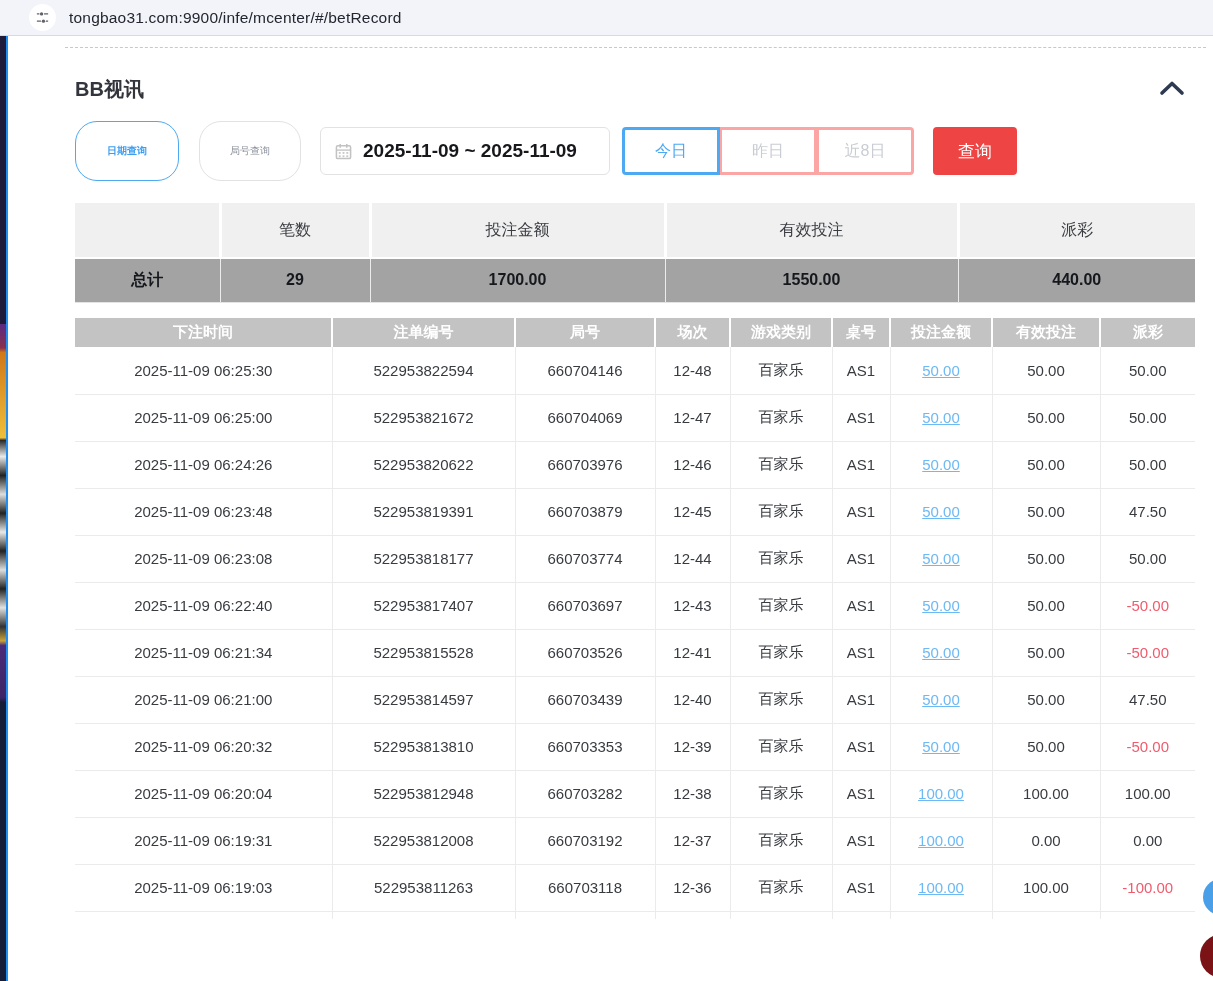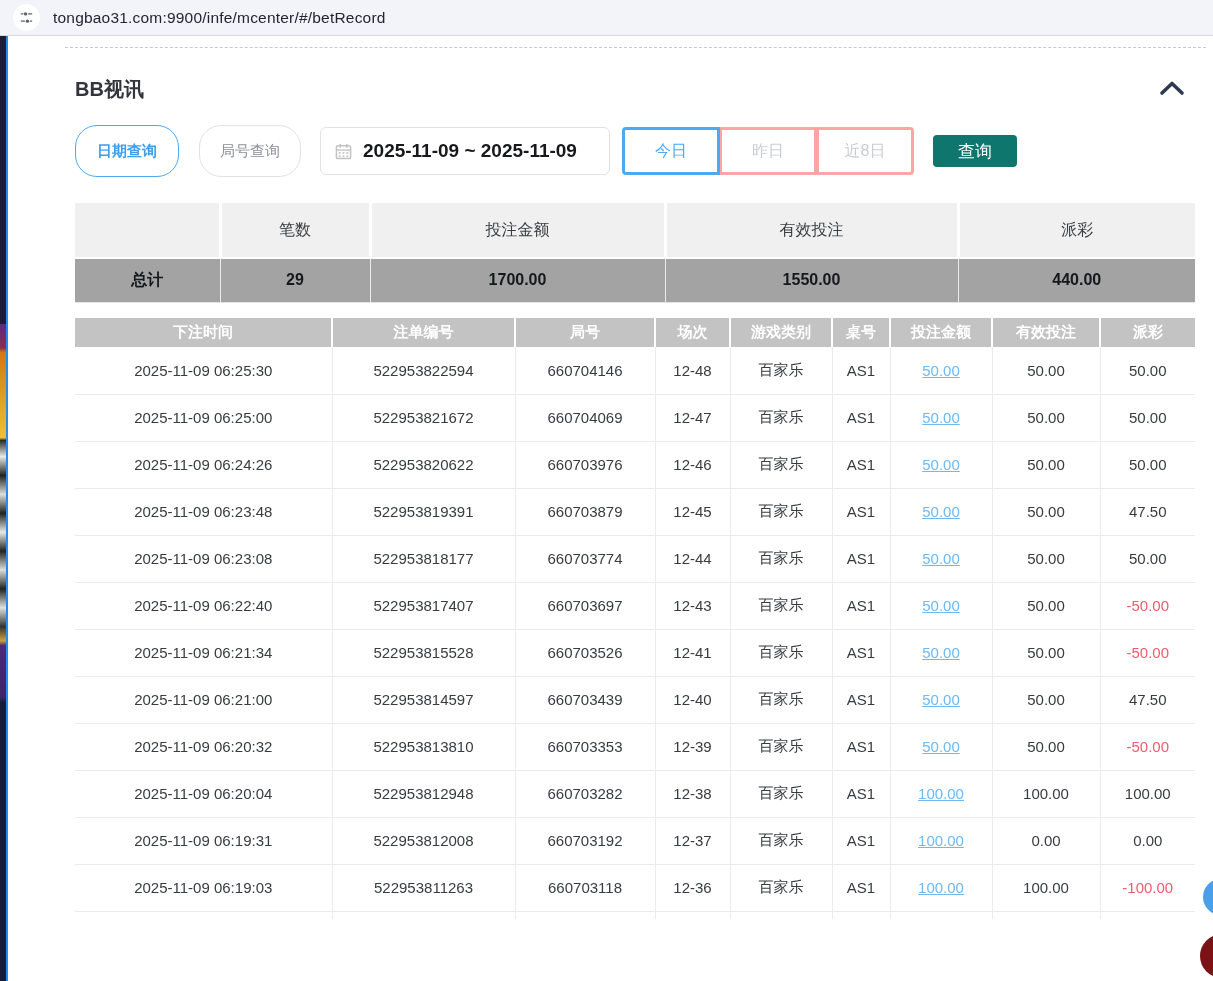--- a/index.html
+++ b/index.html
@@ -11,21 +11,21 @@
     font-family: "Liberation Sans", "DejaVu Sans", sans-serif;
     color: #333;
   }
 
   
   .browser-bar {
     position: absolute; left: 0; top: 0; width: 1213px; height: 36px;
     background: #f2f4fa;
     border-bottom: 1px solid #d7dae2;
     display: flex; align-items: center;
-    padding-left: 13px;
+    padding-left: 29px;
   }
   .site-info-circle {
     width: 27px; height: 27px; border-radius: 50%;
     background: #ffffff;
     display: flex; align-items: center; justify-content: center;
     flex: 0 0 auto;
   }
   .url-text {
     margin-left: 13px;
     font-size: 15.5px;
@@ -67,23 +67,23 @@
     display: flex; align-items: center; justify-content: center;
     cursor: pointer;
   }
 
   
   .filter-row {
     position: absolute; left: 75px; top: 127px; height: 48px;
     display: flex; align-items: center;
   }
   .pill-btn {
-    height: 52px; border-radius: 22px; background: #fff;
+    height: 60px; border-radius: 22px; background: #fff;
     display: flex; align-items: center; justify-content: center;
-    font-size: 15px; cursor: pointer;
+    font-size: 10px; cursor: pointer;
   }
   .pill-active {
     width: 104px; border: 1px solid #4da9f2; color: #3d9ef0; font-weight: bold;
   }
   .pill-inactive {
     width: 102px; border: 1px solid #e2e2e2; color: #8a8f99; margin-left: 20px;
   }
   .date-input {
     margin-left: 19px;
     width: 290px; height: 48px;
@@ -100,22 +100,22 @@
     border: 3px solid #fca5a5;
     display: flex; align-items: center; justify-content: center;
     font-size: 16px; color: #c9cdd3; cursor: pointer;
   }
   .seg + .seg { margin-left: -1px; }
   .seg:first-child { border-radius: 4px 0 0 4px; }
   .seg:last-child { border-radius: 0 4px 4px 0; }
   .seg.active { border-color: #4da9f2; color: #4da9f2; z-index: 2; position: relative; }
   .search-btn {
     margin-left: 19px;
-    width: 84px; height: 32px;
-    background: #0f766e; color: #fff;
+    width: 84px; height: 48px;
+    background: #ef4444; color: #fff;
     border: none; border-radius: 4px;
     font-size: 17px; font-family: inherit;
     cursor: pointer;
   }
 
   
   .summary-table {
     position: absolute; left: 75px; top: 203px; width: 1120px;
     border-collapse: collapse; table-layout: fixed;
   }

